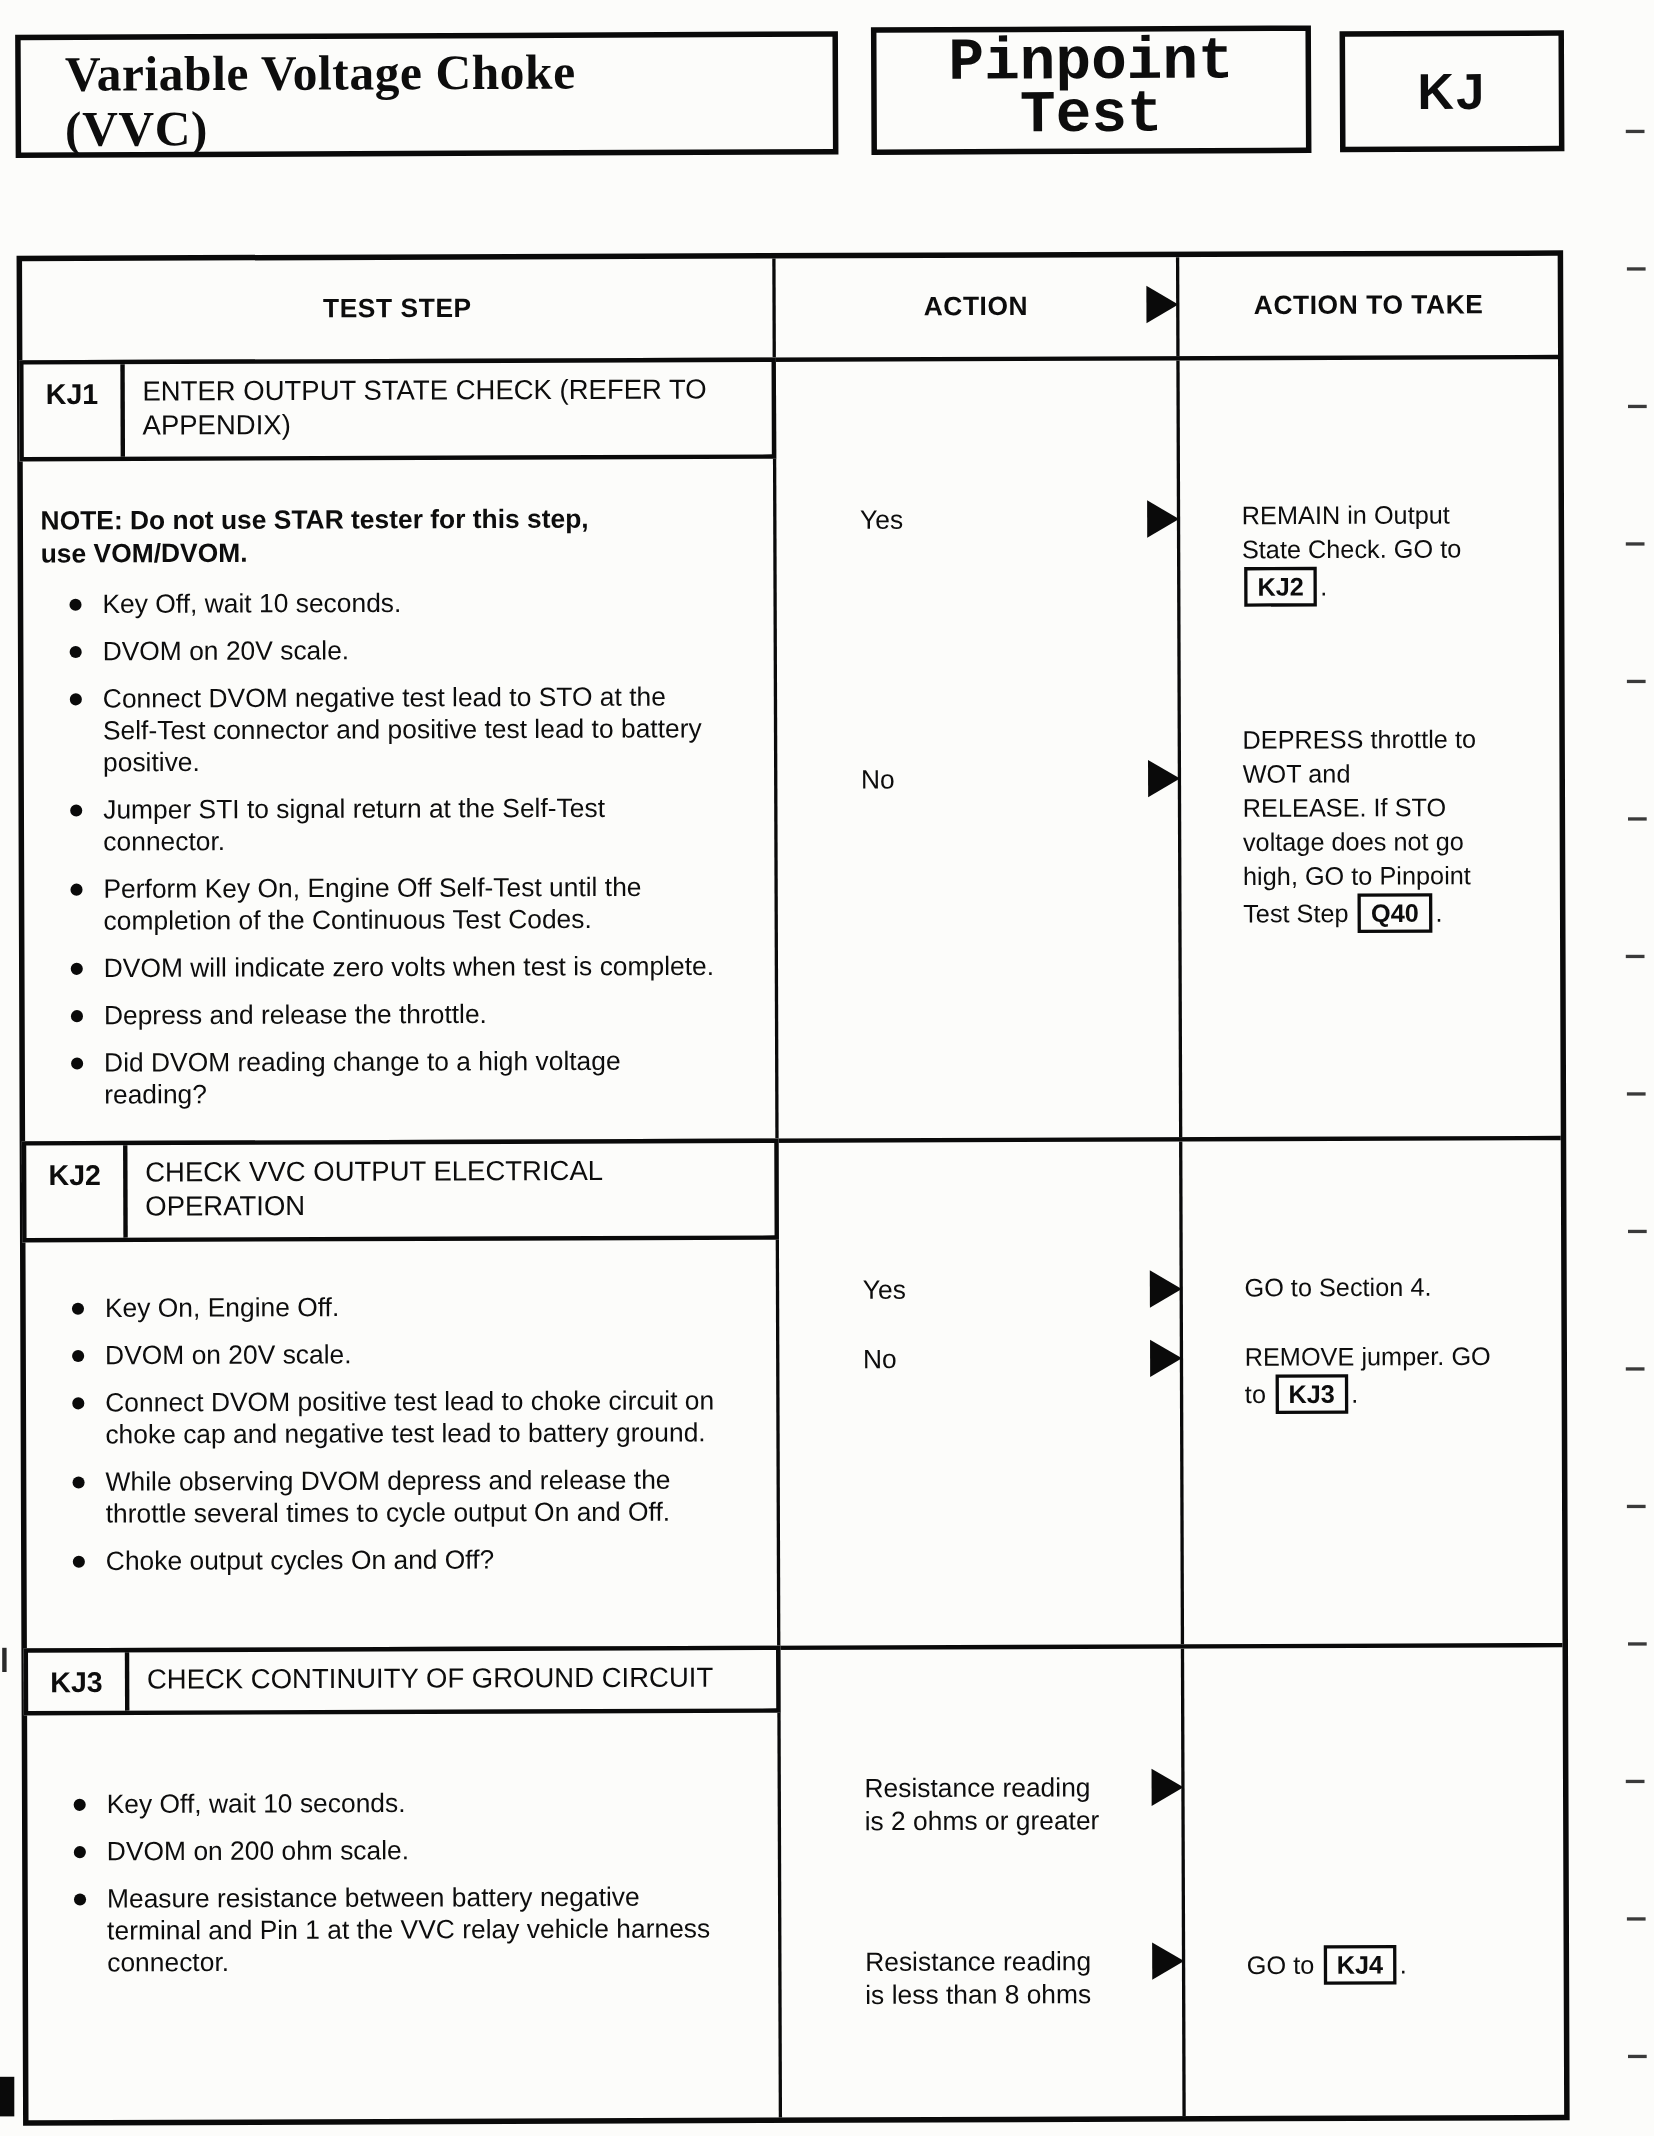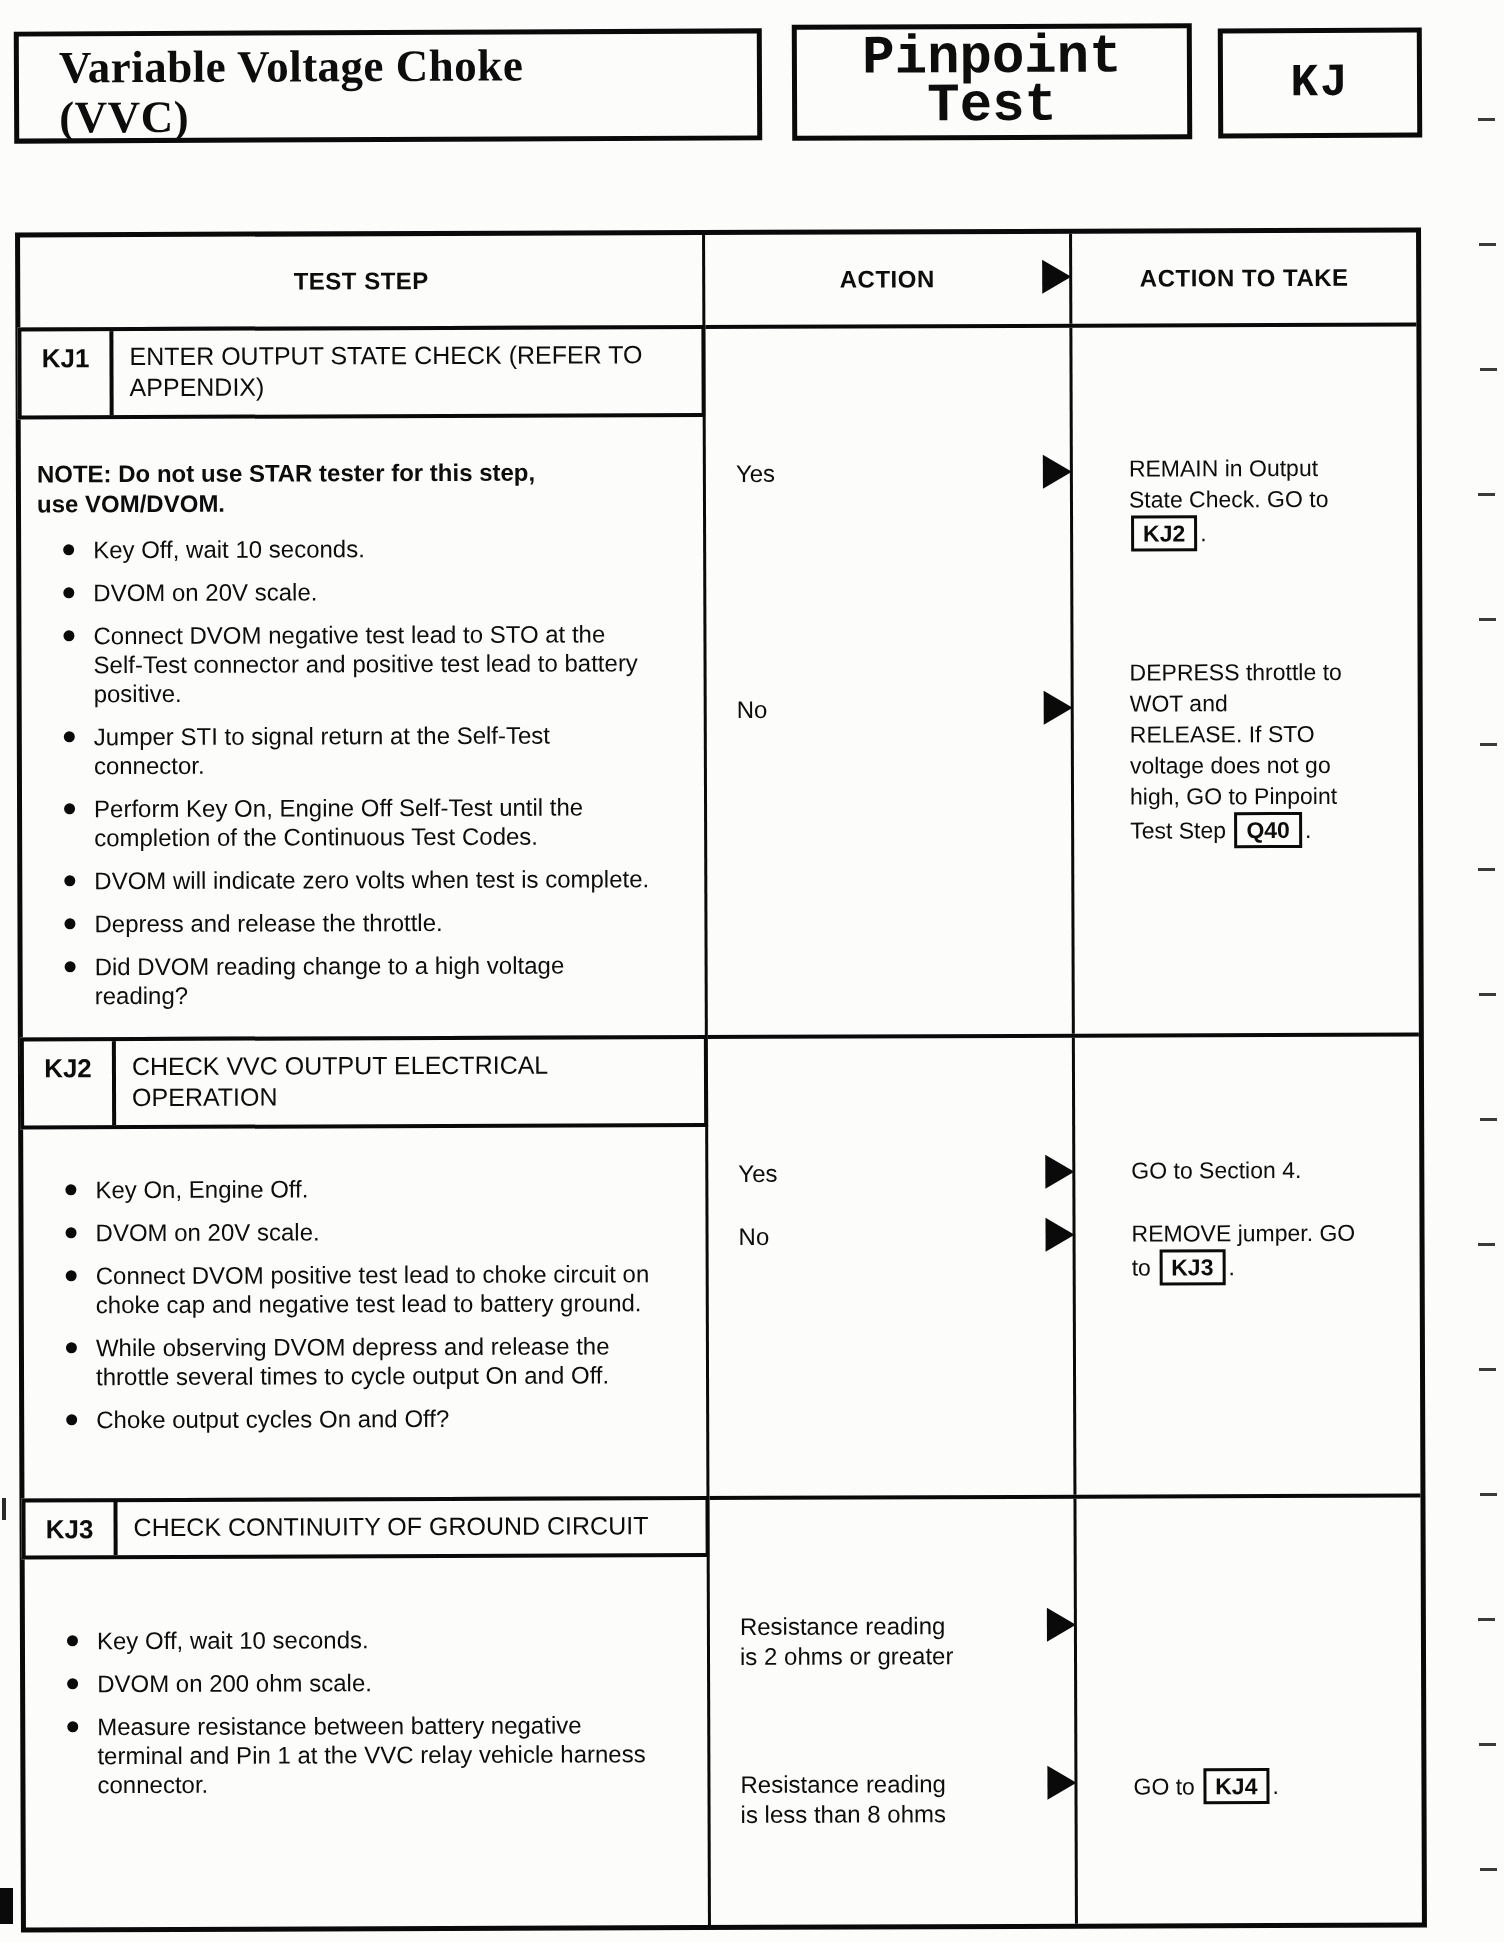--- a/index.html
+++ b/index.html
@@ -13,21 +13,21 @@
   }
   
   .hbox{position:absolute;border:5px solid #0a0a0a;background:#fcfcfa;transform:rotate(-0.25deg);}
   .title-box{left:14px;top:30px;width:748px;height:112px;padding:6px 0 0 40px;box-sizing:border-box;}
   .title-box .tl{font-family:"Liberation Serif", serif;font-weight:700;font-size:45px;line-height:50px;letter-spacing:.5px;}
   .pinpoint-box{left:792px;top:24px;width:400px;height:116px;box-sizing:border-box;
     display:flex;flex-direction:column;align-items:center;justify-content:center;}
   .pinpoint-box div{font-family:Liberation Mono, monospace;font-weight:700;font-size:54px;line-height:48px;}
   .code-box{left:1218px;top:28px;width:204px;height:110px;box-sizing:border-box;
     display:flex;align-items:center;justify-content:center;}
-  .code-box span{font-family:Liberation Mono, monospace;font-weight:700;font-size:46px;letter-spacing:2px;}
+  .code-box span{font-family:Liberation Sans, sans-serif;font-weight:700;font-size:46px;letter-spacing:2px;}
 
   
   .ptable{
     position:absolute;left:18px;top:230px;width:1406px;height:1700px;
     border:5px solid #0a0a0a;box-sizing:border-box;
     display:flex;flex-direction:column;
     transform:rotate(-0.2deg);
     background:#fcfcfa;
   }
   .row{display:flex;box-sizing:border-box;}
@@ -48,21 +48,21 @@
   .stitle{flex:1;padding:10px 14px 12px 16px;font-size:25px;line-height:31px;}
 
   
   .c1 .body{padding-left:16px;}
   .note{font-weight:700;font-size:24px;line-height:30px;width:545px;margin:0 0 16px 0;}
   .bullet{position:relative;padding-left:56px;margin-bottom:14px;font-size:24px;line-height:29px;width:555px;}
   .bullet::before{content:"";position:absolute;left:26px;top:9px;width:11px;height:11px;border-radius:50%;background:#0a0a0a;}
 
   
   .rentry{position:absolute;left:30px;right:0;font-size:24px;line-height:30px;}
-  .rlabel{display:block;width:235px;}
+  .rlabel{display:block;width:235px;margin-left:46px;}
   .arrow{position:absolute;right:-2px;top:-3px;width:0;height:0;
     border-left:29px solid #0a0a0a;border-top:17px solid transparent;border-bottom:17px solid transparent;}
   .header-arrow{position:absolute;right:-2px;top:26px;}
   .c2.th{position:relative;}
   .aentry{position:absolute;left:56px;font-size:23px;line-height:31px;width:235px;}
   .ref{display:inline-block;border:3px solid #0a0a0a;padding:0 9px;font-weight:700;line-height:30px;margin:0 3px 0 2px;}
 
   
   .dash{position:absolute;width:17px;height:3px;background:#3a3a3a;}
   .corner-mark{position:absolute;left:0;top:1888px;width:13px;height:36px;background:#0a0a0a;}

